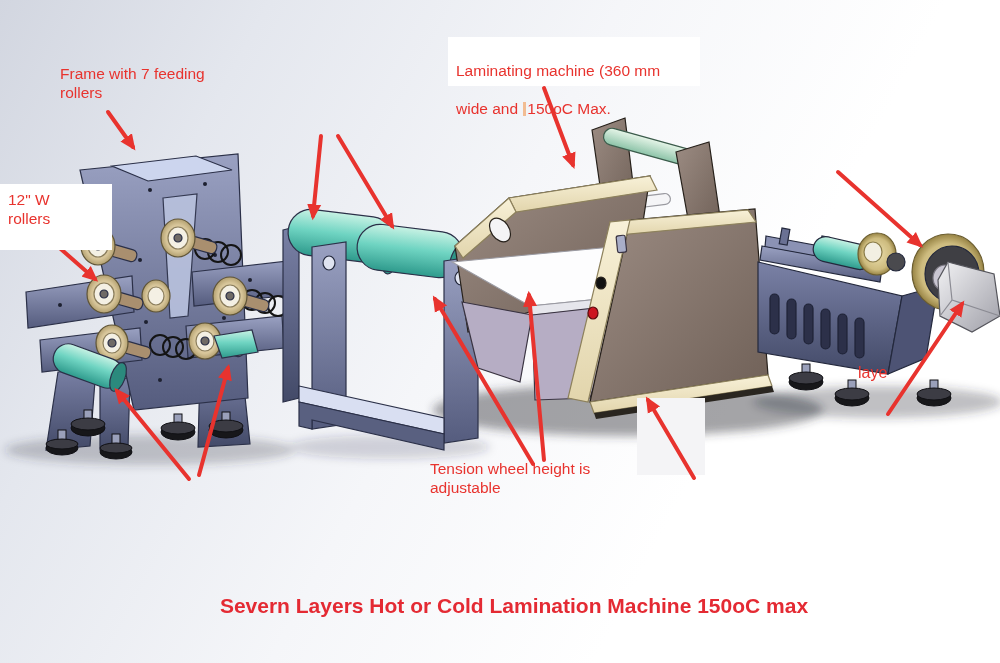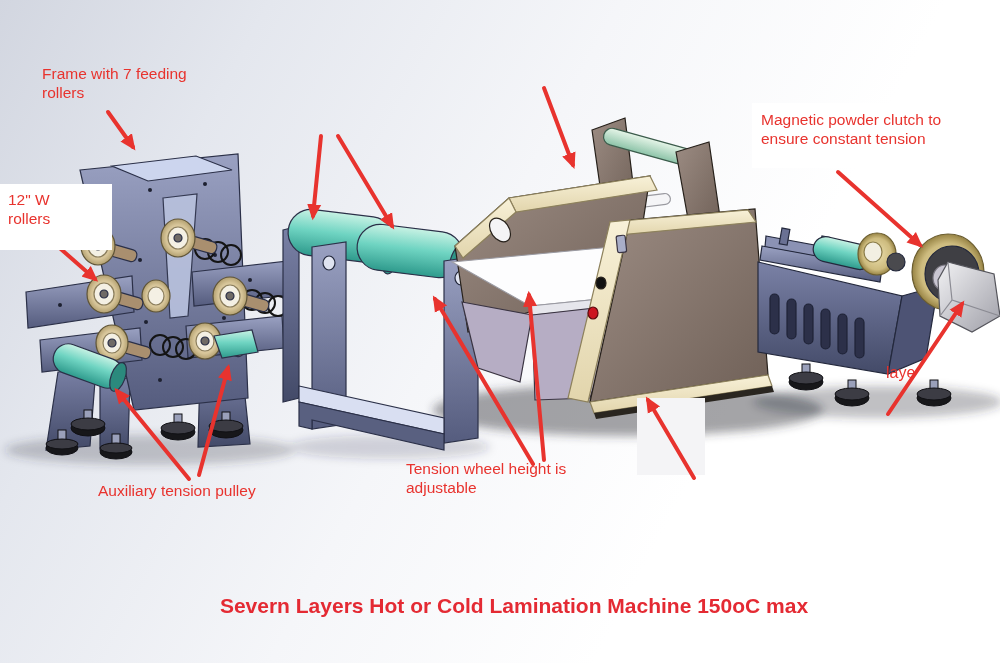--- a/index.html
+++ b/index.html
@@ -11,21 +11,21 @@
   #scene{position:absolute;inset:0;z-index:2;}
   #arrows{position:absolute;inset:0;z-index:8;pointer-events:none;}
   .note{
     position:absolute;color:#e8332e;z-index:9;
     font:15.5px/19px "Liberation Sans",sans-serif;
     white-space:pre-line;
   }
   .boxed{background:#ffffff;}
   .cursor{display:inline-block;width:3px;height:14px;background:#f2bd93;vertical-align:-2px;margin:0 1px 0 1px;}
   .empty-box{position:absolute;background:#f4f4f6;z-index:7;}
-  .laye{font:16px/18px "Liberation Sans",sans-serif;margin-left:28px;}
+  .laye{font:16px/18px "Liberation Sans",sans-serif;}
   .title{
     position:absolute;left:0;right:0;top:593px;text-align:center;z-index:9;
     color:#e42a33;font:bold 21px/26px "Liberation Sans",sans-serif;margin-left:28px;
   }
 </style>
 </head>
 <body>
 
 <div class="stage">
 
@@ -330,34 +330,35 @@
       <line x1="46" y1="236" x2="95" y2="279" marker-end="url(#ah)"></line>
       <line x1="189" y1="479" x2="117" y2="391" marker-end="url(#ah)"></line>
       <line x1="199" y1="475" x2="228" y2="368" marker-end="url(#ah)"></line>
       <line x1="533" y1="464" x2="435" y2="299" marker-end="url(#ah)"></line>
       <line x1="544" y1="460" x2="529" y2="295" marker-end="url(#ah)"></line>
       <line x1="694" y1="478" x2="648" y2="400" marker-end="url(#ah)"></line>
       <line x1="888" y1="414" x2="962" y2="304" marker-end="url(#ah)"></line>
     </g>
   </svg>
 
-  <div class="note" style="left:42px;top:64px">Frame with 7 feeding
+  <div class="note" style="left:60px;top:64px">Frame with 7 feeding
 rollers</div>
 
 
-
-  <div class="note boxed" style="left:752px;top:103px;width:230px;height:58px;padding:7px 0 0 9px">Magnetic powder clutch to
-ensure constant tension</div>
+  <div class="note boxed" style="left:448px;top:37px;width:244px;height:44px;padding:5px 0 0 8px">
+    <span>Laminating machine (360 mm</span><br>
+    <span>wide and </span><span class="cursor"></span><span>150oC Max.</span>
+  </div>
+
 
   <div class="note boxed" style="left:0px;top:184px;width:104px;height:60px;padding:6px 0 0 8px">12" W
 rollers</div>
 
-  <div class="note" style="left:98px;top:481px">Auxiliary tension pulley</div>
-
-  <div class="note" style="left:406px;top:459px">Tension wheel height is
+
+  <div class="note" style="left:430px;top:459px">Tension wheel height is
 adjustable</div>
 
 
 
   <div class="note laye" style="left:858px;top:364px">laye</div>
 
   <div class="title">Severn Layers Hot or Cold Lamination Machine 150oC max</div>
 </div>
 
 </body></html>

